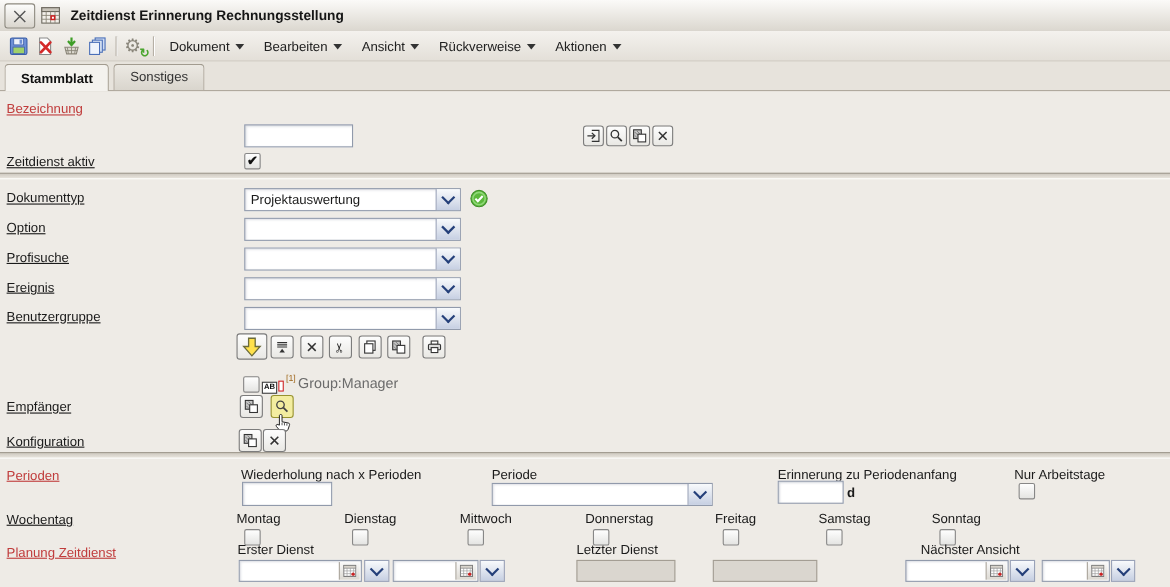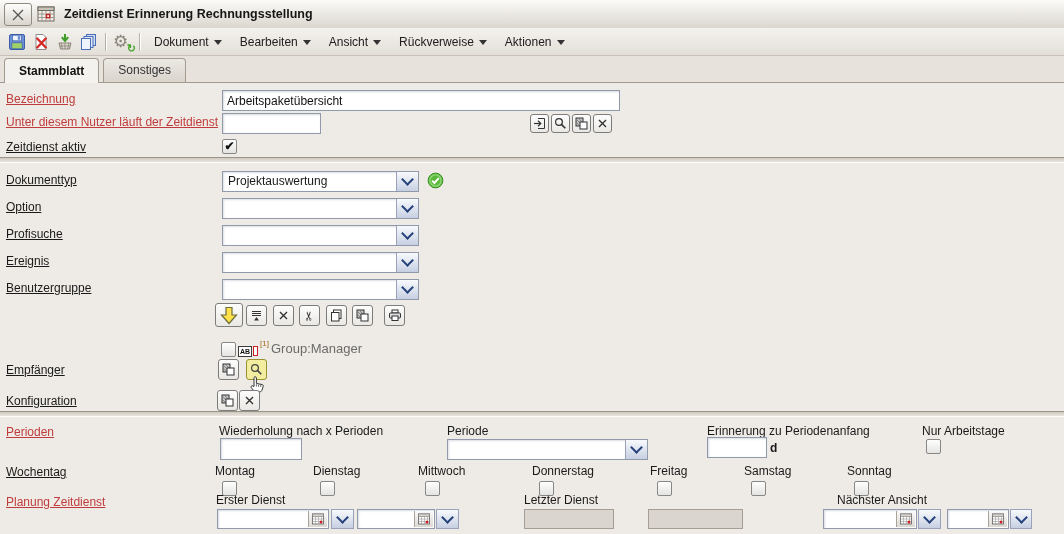--- a/index.html
+++ b/index.html
@@ -170,23 +170,21 @@
   </div>
 
   <div class="tabbar">
     <div class="tab active">Stammblatt</div>
     <div class="tab">Sonstiges</div>
   </div>
 
   <div class="form">
 
     <span class="lbl red" style="top:9px">Bezeichnung</span>
-    <input class="ti" style="left: 222px; top: 7px; width: 388px;" value="Arbeitspaketübersicht">
-
-    <span class="lbl red" style="top:32px">Unter diesem Nutzer läuft der Zeitdienst</span>
+
     <input class="ti" style="left: 222px; top: 30px; width: 89px;" value="">
     <div class="ib" style="left:530px;top:31px;width:19px;height:19px">
       <svg width="13" height="13" viewBox="0 0 13 13">
         <path d="M5 1.5 h6.5 v10 H5" fill="none" stroke="#333"></path>
         <path d="M1 6.5 h6" stroke="#333" stroke-width="1.2"></path>
         <path d="M5 3.8 L7.8 6.5 L5 9.2" fill="none" stroke="#333" stroke-width="1.2"></path>
       </svg>
     </div>
     <div class="ib" style="left:551px;top:31px;width:19px;height:19px">
       <svg width="13" height="13" viewBox="0 0 13 13">

